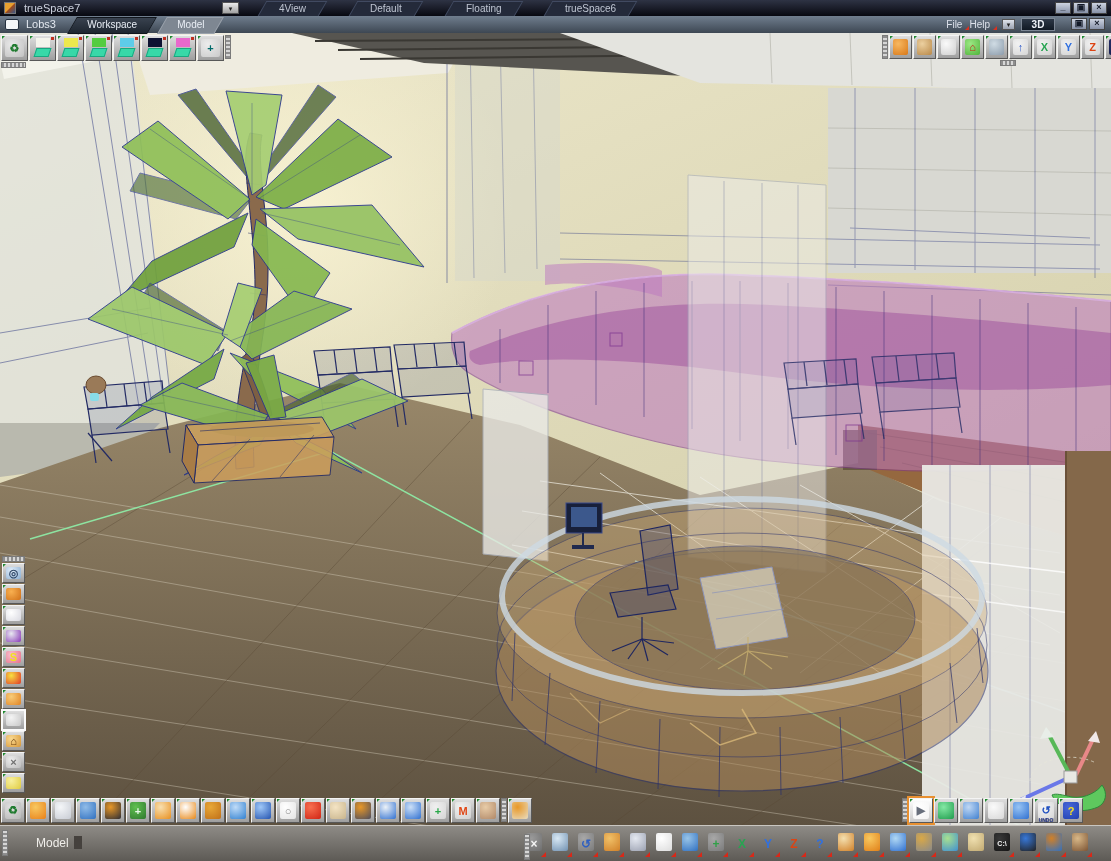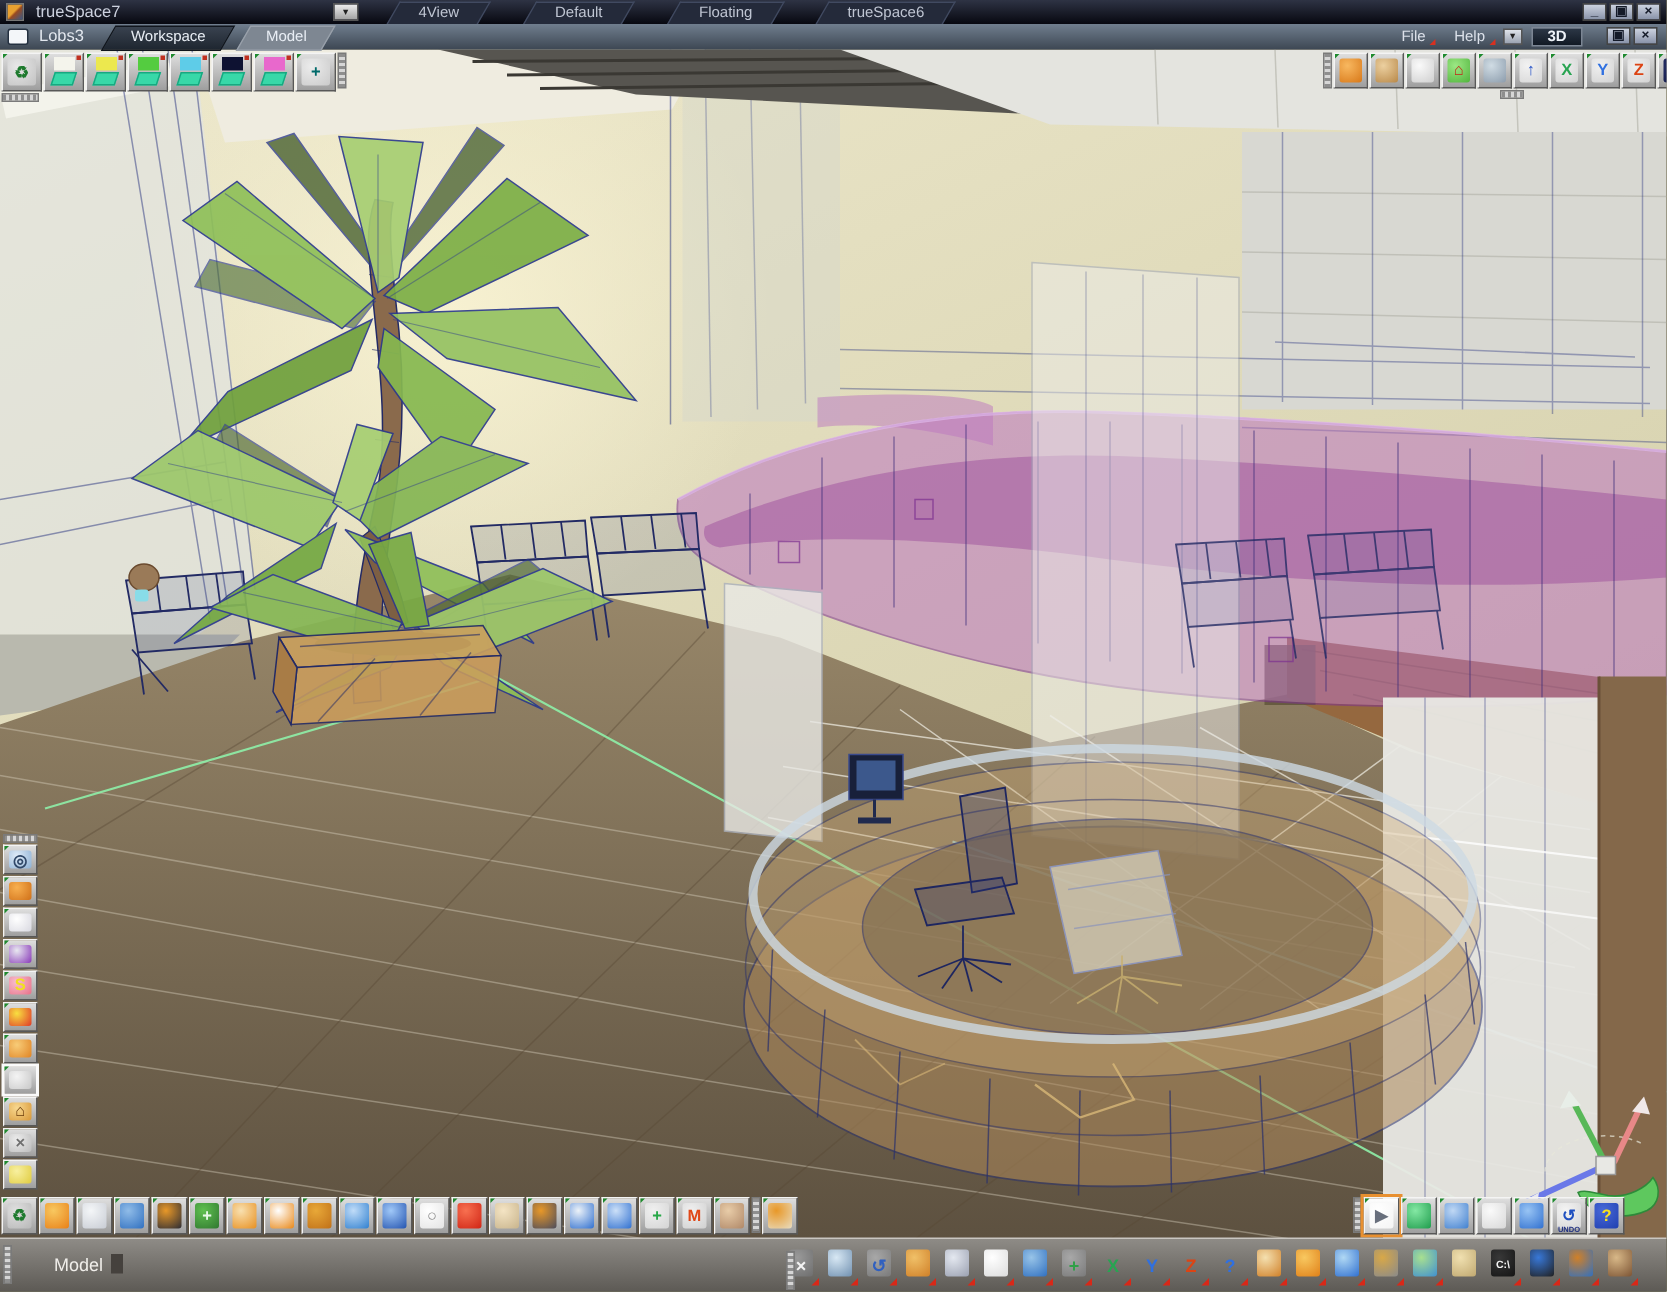--- a/index.html
+++ b/index.html
@@ -24,21 +24,21 @@
   
   #configbar{position:absolute;left:0;top:16px;width:1111px;height:17px;z-index:40;
     background:linear-gradient(#707e8e,#3d4753);}
   .doc-icon{position:absolute;left:5px;top:3px;width:14px;height:11px;background:#f4f6f9;
     border:1px solid #243040;border-radius:2px;box-sizing:border-box;}
   .doc-label{position:absolute;left:26px;top:2px;color:#e3e8ef;font-size:11px;}
   #config-tabs{position:absolute;left:72px;top:1px;display:flex;gap:10px;height:16px;}
   .ctab{transform:skewX(-30deg);padding:0 14px;height:15px;background:#7e8792;border:1px solid #99a1ab;}
   .ctab.active{background:linear-gradient(#39424f,#1e2630);border-color:#10151c;}
   .ctab span{display:block;transform:skewX(30deg);font-size:10px;color:#e9eef5;line-height:14px;white-space:nowrap;}
-  #config-menus{position:absolute;right:114px;top:3px;display:flex;gap:12px;}
+  #config-menus{position:absolute;right:114px;top:3px;display:flex;gap:0;}
   .menu-item{color:#dce1ea;font-size:10px;position:relative;padding-right:7px;}
   .menu-item .corner{position:absolute;right:0;bottom:0;width:0;height:0;
     border-left:4px solid transparent;border-bottom:4px solid #d83020;}
   .cdrop{position:absolute;right:96px;top:3px;width:13px;height:11px;background:linear-gradient(#dfe3ea,#9aa2b0);
     border:1px solid #555;color:#222;font-size:7px;line-height:10px;text-align:center;box-sizing:border-box;}
   #view3d-btn{position:absolute;right:56px;top:2px;width:34px;height:13px;
     background:linear-gradient(#2c3746,#111924);border:1px solid #7c8694;color:#eef2f8;
     font-weight:bold;font-size:10px;line-height:12px;text-align:center;box-sizing:border-box;}
   #config-winbtns{right:6px;top:2px;}
   

